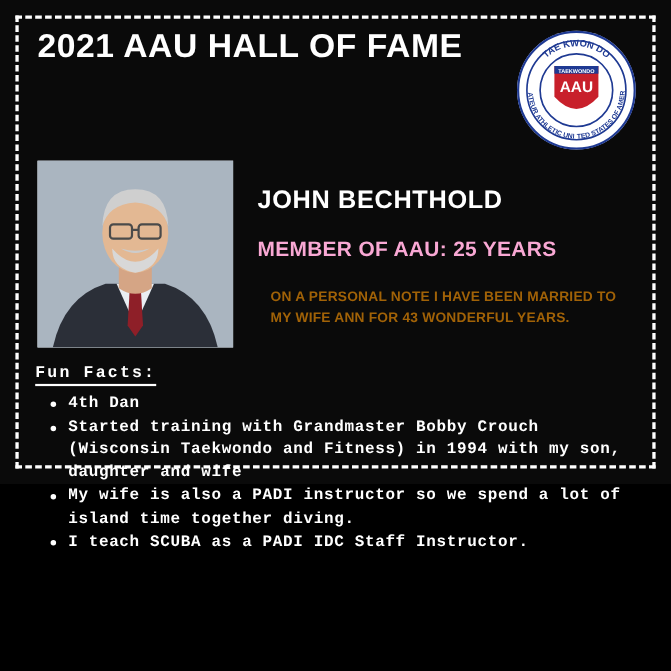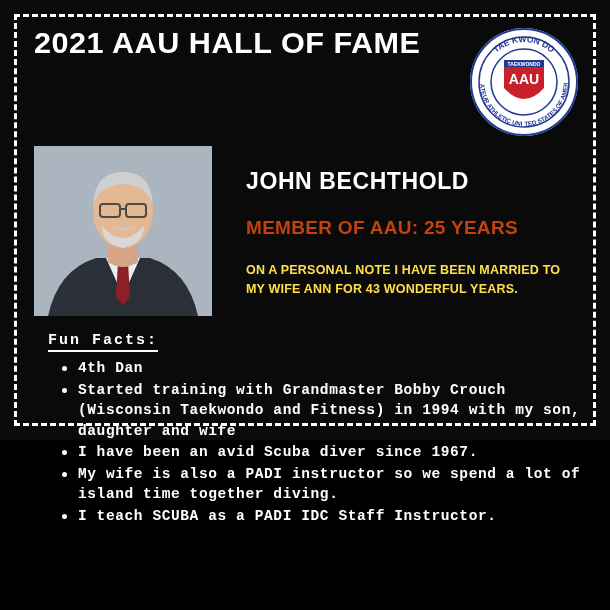--- a/index.html
+++ b/index.html
@@ -89,54 +89,54 @@
     flex: 0 0 auto;
     margin-left: 8px;
     background: #c9cfd6;
     overflow: hidden;
     position: relative;
   }
   .photo-wrap svg { display:block; }
 
   .bio {
     flex: 1 1 auto;
-    padding-left: 34px;
+    padding-left: 22px;
     padding-top: 22px;
   }
   .person-name {
     font-family: "Liberation Sans", sans-serif;
     font-weight: bold;
     font-size: 23px;
     color: #ffffff;
     letter-spacing: 0.6px;
     margin: 0;
   }
   .member-line {
     font-family: "Liberation Sans", sans-serif;
     font-weight: bold;
     font-size: 19px;
-    color: #c2410c;
+    color: #f9a8d4;
     letter-spacing: 0.3px;
     margin: 22px 0 0 0;
   }
   .personal-note {
     font-family: "Liberation Sans", sans-serif;
     font-weight: bold;
     font-size: 12.5px;
     line-height: 1.5;
-    color: #fde047;
+    color: #a16207;
     letter-spacing: 0.2px;
-    margin: 22px 0 0 0;
+    margin: 22px 0 0 12px;
     max-width: 320px;
   }
 
   
   .facts {
     margin-top: 14px;
-    margin-left: 22px;
+    margin-left: 6px;
   }
   .facts-title {
     font-family: "Liberation Mono", monospace;
     font-weight: bold;
     font-size: 15px;
     color: #ffffff;
     letter-spacing: 2px;
     display: inline-block;
     border-bottom: 2px solid #ffffff;
     padding-bottom: 1px;
@@ -247,20 +247,19 @@
         <div class="member-line">MEMBER OF AAU: 25 YEARS</div>
         <div class="personal-note">ON A PERSONAL NOTE I HAVE BEEN MARRIED TO MY WIFE ANN FOR 43 WONDERFUL YEARS.</div>
       </div>
     </div>
 
     <div class="facts">
       <div class="facts-title">Fun Facts:</div>
       <ul class="facts-list">
         <li>4th Dan</li>
         <li>Started training with Grandmaster Bobby Crouch (Wisconsin Taekwondo and Fitness) in 1994 with my son, daughter and wife</li>
-        <li>I have been an avid Scuba diver since 1967.</li>
         <li>My wife is also a PADI instructor so we spend a lot of island time together diving.</li>
         <li>I teach SCUBA as a PADI IDC Staff Instructor.</li>
       </ul>
     </div>
 
   </div>
 </div>
 
 </body></html>

